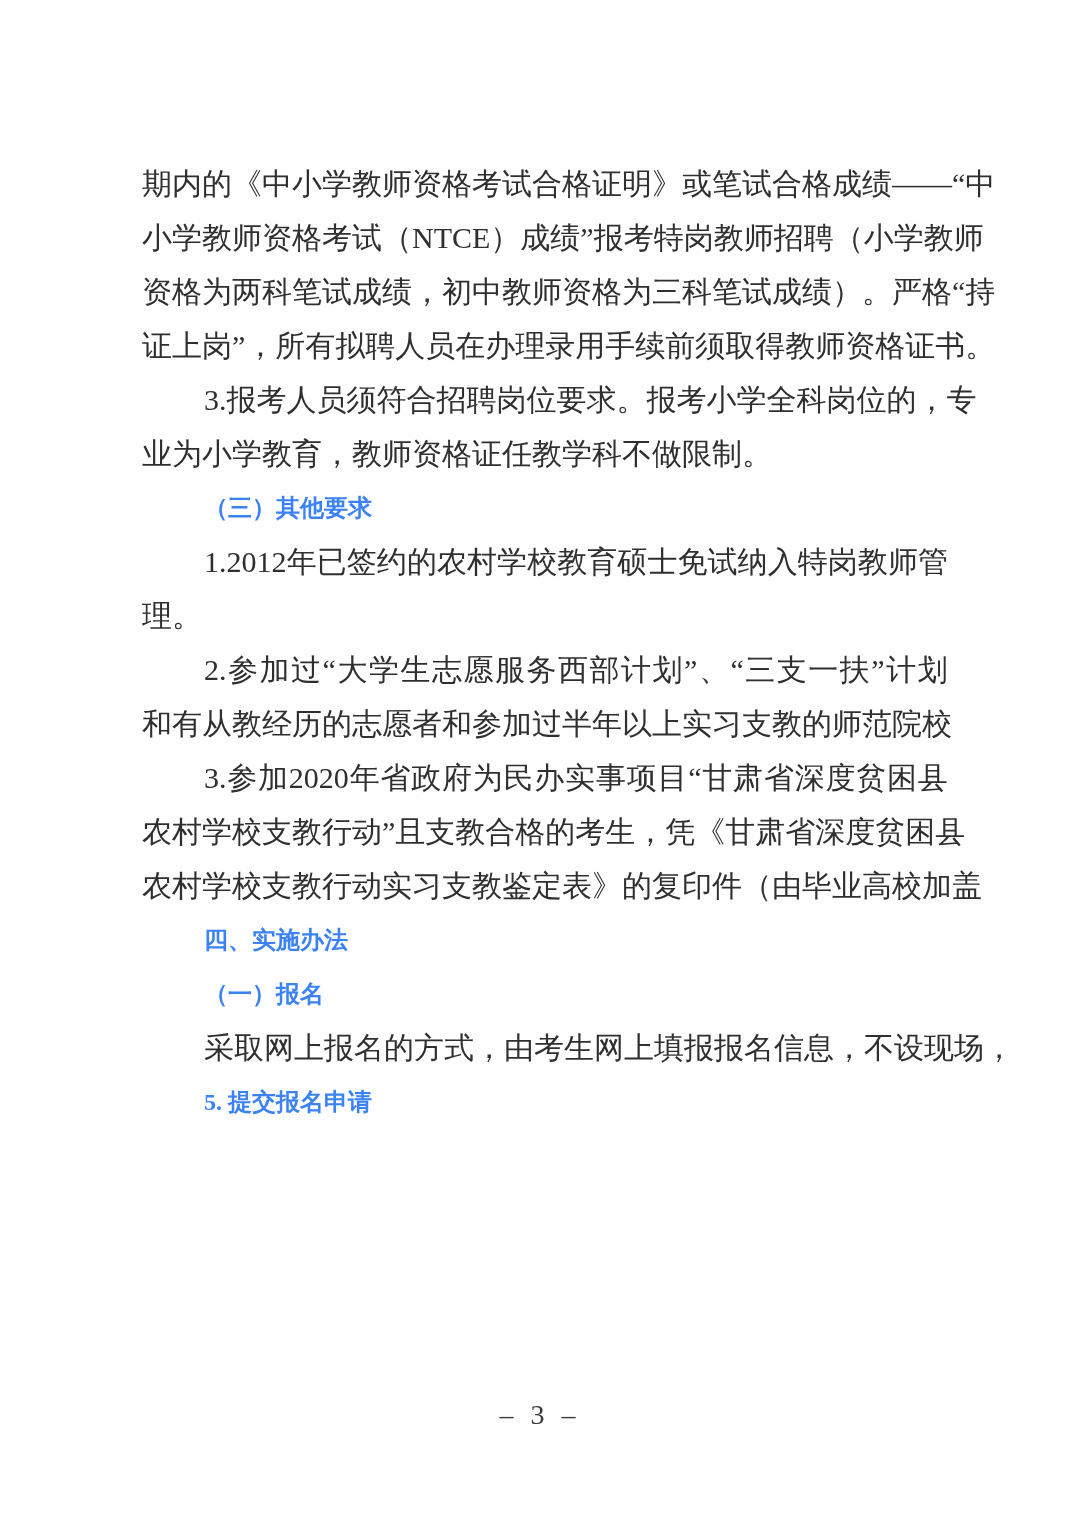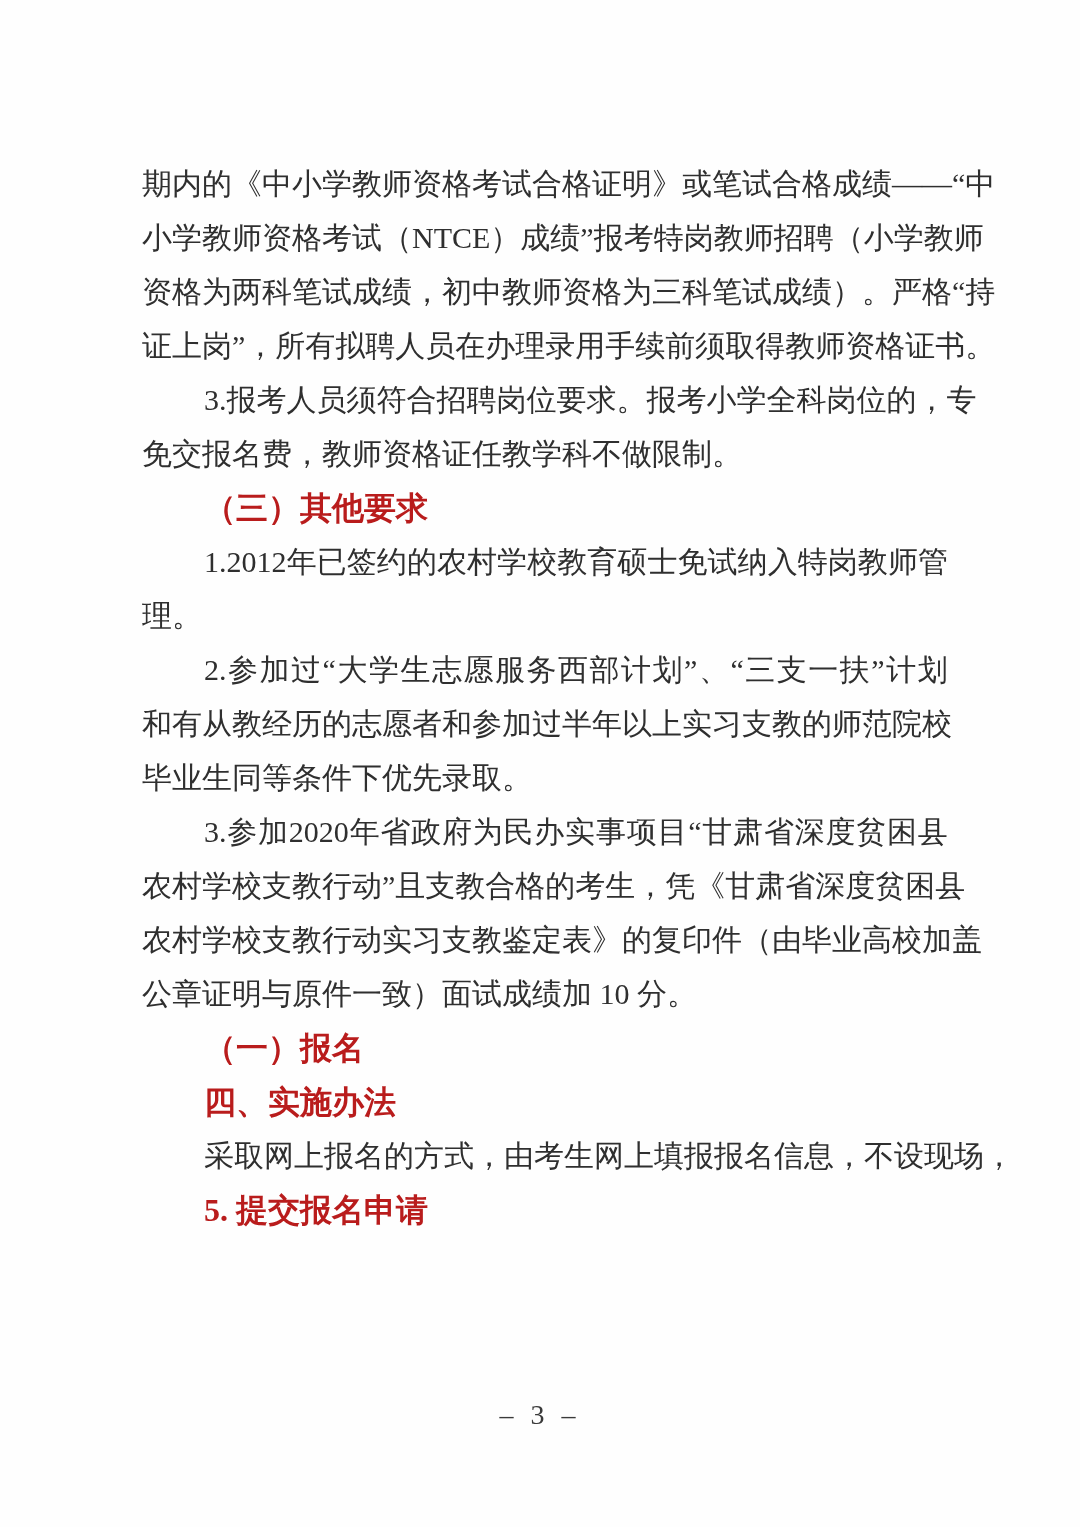--- a/index.html
+++ b/index.html
@@ -29,22 +29,22 @@
   }
   
   .jline{
     display:flex;
     justify-content:space-between;
     align-items:center;
   }
   .ind{padding-left:62px;}
   .heading{
     font-weight:bold;
-    color:#b91c1c;
-    font-size:32px;
+    color:#3b82f6;
+    font-size:24px;
   }
   .footer{
     position:absolute;
     top:1400px;left:0;
     width:1080px;
     text-align:center;
     font-size:28px;
     line-height:30px;
     color:#3a3a3a;
     letter-spacing:5px;
@@ -202,21 +202,21 @@
           <span>小</span>
           <span>学</span>
           <span>全</span>
           <span>科</span>
           <span>岗</span>
           <span>位</span>
           <span>的</span>
           <span>，</span>
           <span>专</span>
         </div>
-      <div class="line">免交报名费，教师资格证任教学科不做限制。</div>
+      <div class="line">业为小学教育，教师资格证任教学科不做限制。</div>
     </div>
 
     <div>
       <div class="line heading ind">（三）其他要求</div>
     </div>
 
     <div>
       <div class="line jline ind">
           <span>1.</span>
           <span>2012</span>
@@ -297,21 +297,20 @@
           <span>实</span>
           <span>习</span>
           <span>支</span>
           <span>教</span>
           <span>的</span>
           <span>师</span>
           <span>范</span>
           <span>院</span>
           <span>校</span>
         </div>
-      <div class="line">毕业生同等条件下优先录取。</div>
     </div>
 
     <div>
       <div class="line jline ind">
           <span>3.</span>
           <span>参</span>
           <span>加</span>
           <span>2020</span>
           <span>年</span>
           <span>省</span>
@@ -387,29 +386,28 @@
           <span>件</span>
           <span>（</span>
           <span>由</span>
           <span>毕</span>
           <span>业</span>
           <span>高</span>
           <span>校</span>
           <span>加</span>
           <span>盖</span>
         </div>
-      <div class="line">公章证明与原件一致）面试成绩加 10 分。</div>
+    </div>
+
+    <div>
+      <div class="line heading ind">四、实施办法</div>
     </div>
 
     <div>
       <div class="line heading ind">（一）报名</div>
-    </div>
-
-    <div>
-      <div class="line heading ind">四、实施办法</div>
     </div>
 
     <div>
       <div class="line jline ind">
           <span>采</span>
           <span>取</span>
           <span>网</span>
           <span>上</span>
           <span>报</span>
           <span>名</span>

